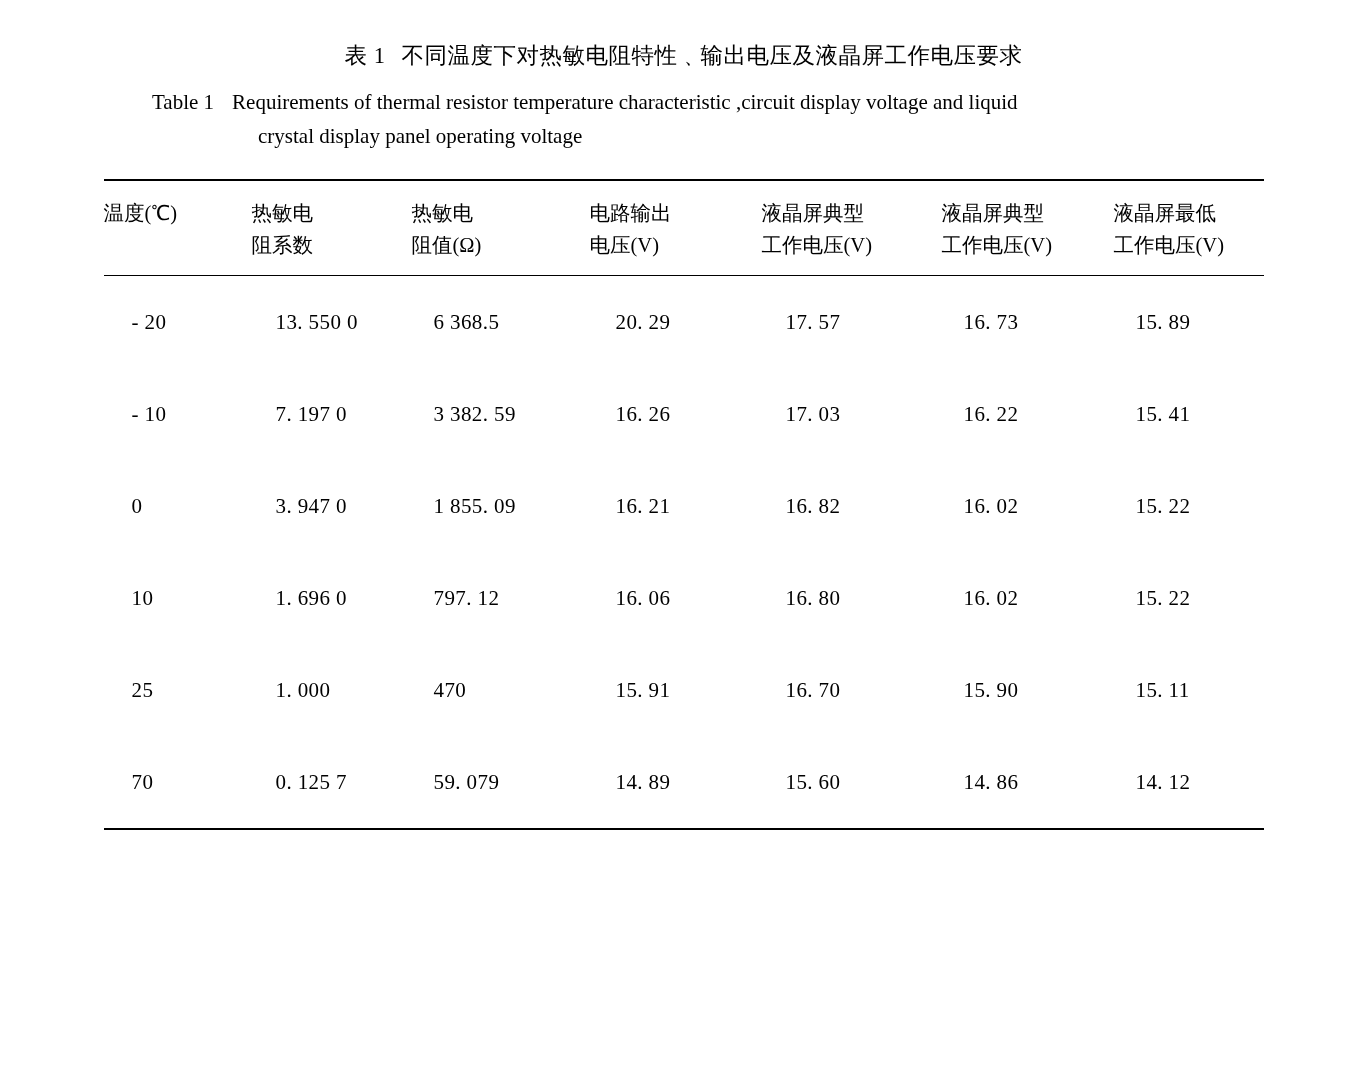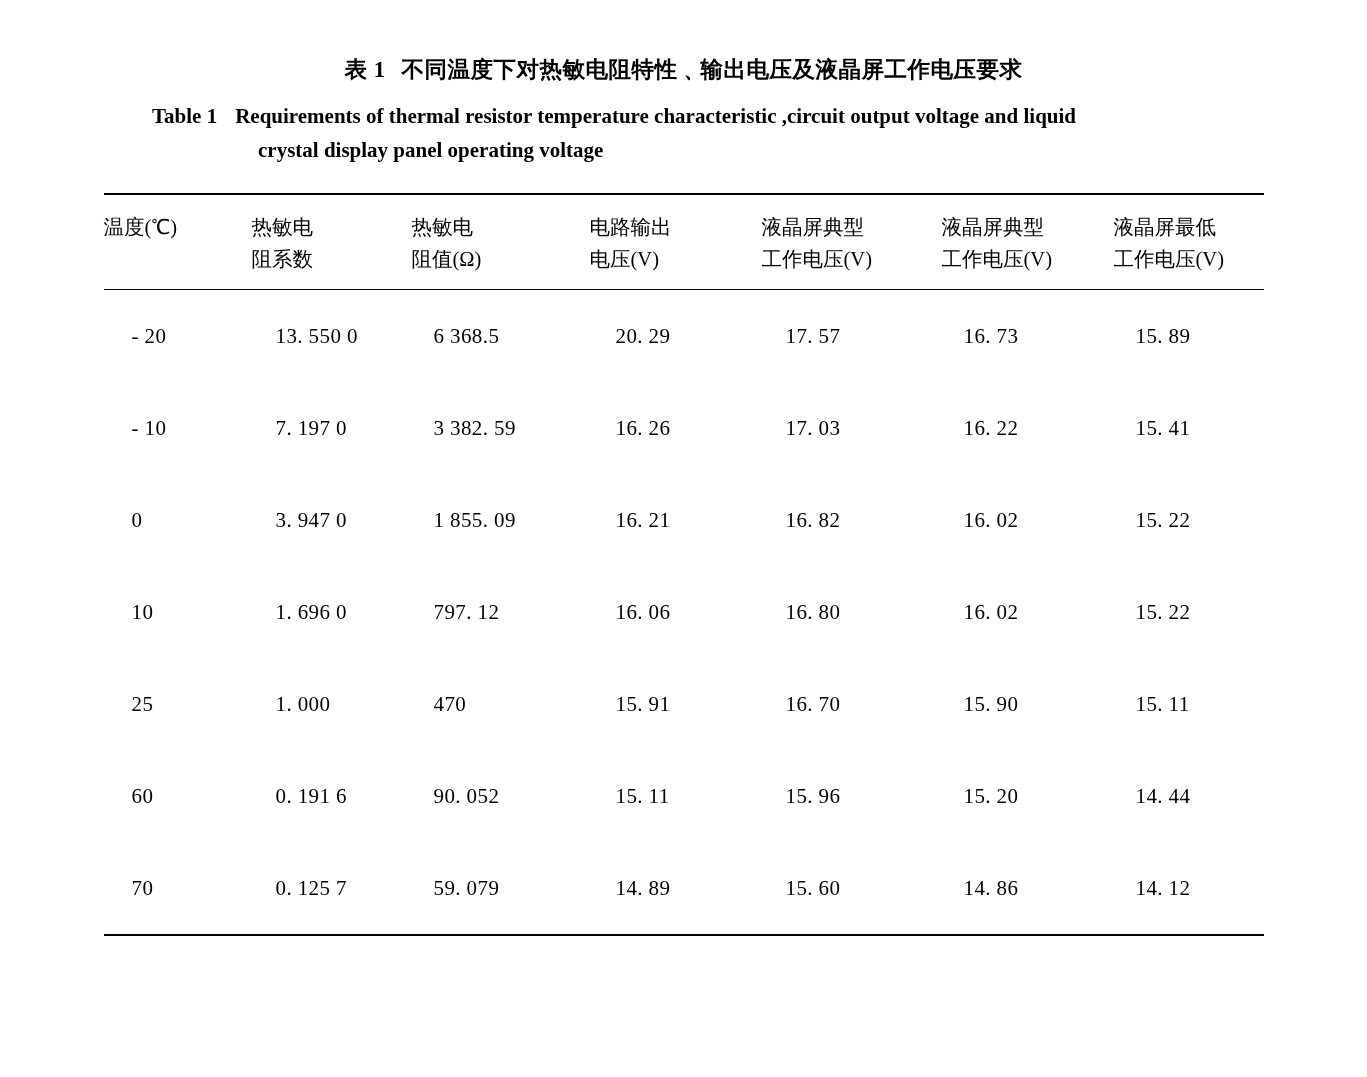--- a/index.html
+++ b/index.html
@@ -17,23 +17,22 @@
   .page {
     position: relative;
     width: 1367px;
     height: 1077px;
     box-sizing: border-box;
     padding: 0;
   }
 
   
   .caption {
-    margin-top: 54px;
+    margin-top: 40px;
     text-align: center;
-    font-weight: bold;
   }
   .caption-cn {
     font-family: "Liberation Serif", serif;
     font-size: 22.5px;
     letter-spacing: 0.5px;
     white-space: nowrap;
   }
   .caption-cn .label {
     margin-right: 16px;
   }
@@ -123,21 +122,21 @@
 </head>
 <body>
 
 <div class="page">
 
   <div class="caption">
     <div class="caption-cn">
       <span class="label">表 1</span><span>不同温度下对热敏电阻特性﹑输出电压及液晶屏工作电压要求</span>
     </div>
     <div class="caption-en">
-      <span class="en-label">Table 1</span><span>Requirements of thermal resistor temperature characteristic ,circuit output voltage and liquid</span>
+      <span class="en-label">Table 1</span><span>Requirements of thermal resistor temperature characteristic ,circuit display voltage and liquid</span>
     </div>
     <div class="caption-en-line2">crystal display panel operating voltage</div>
   </div>
 
   <div class="table-wrap">
     <table class="data">
       <colgroup>
         <col class="c0">
           <col class="c1">
           <col class="c2">
@@ -217,29 +216,20 @@
         </tr>
         <tr>
           <td class="d0">25</td>
           <td class="d1">1. 000</td>
           <td class="d2">470</td>
           <td class="d3">15. 91</td>
           <td class="d4">16. 70</td>
           <td class="d5">15. 90</td>
           <td class="d6">15. 11</td>
         </tr>
-        <tr>
-          <td class="d0">60</td>
-          <td class="d1">0. 191 6</td>
-          <td class="d2">90. 052</td>
-          <td class="d3">15. 11</td>
-          <td class="d4">15. 96</td>
-          <td class="d5">15. 20</td>
-          <td class="d6">14. 44</td>
-        </tr>
         <tr class="rule-bottom">
           <td class="d0">70</td>
           <td class="d1">0. 125 7</td>
           <td class="d2">59. 079</td>
           <td class="d3">14. 89</td>
           <td class="d4">15. 60</td>
           <td class="d5">14. 86</td>
           <td class="d6">14. 12</td>
         </tr>
       </tbody>

